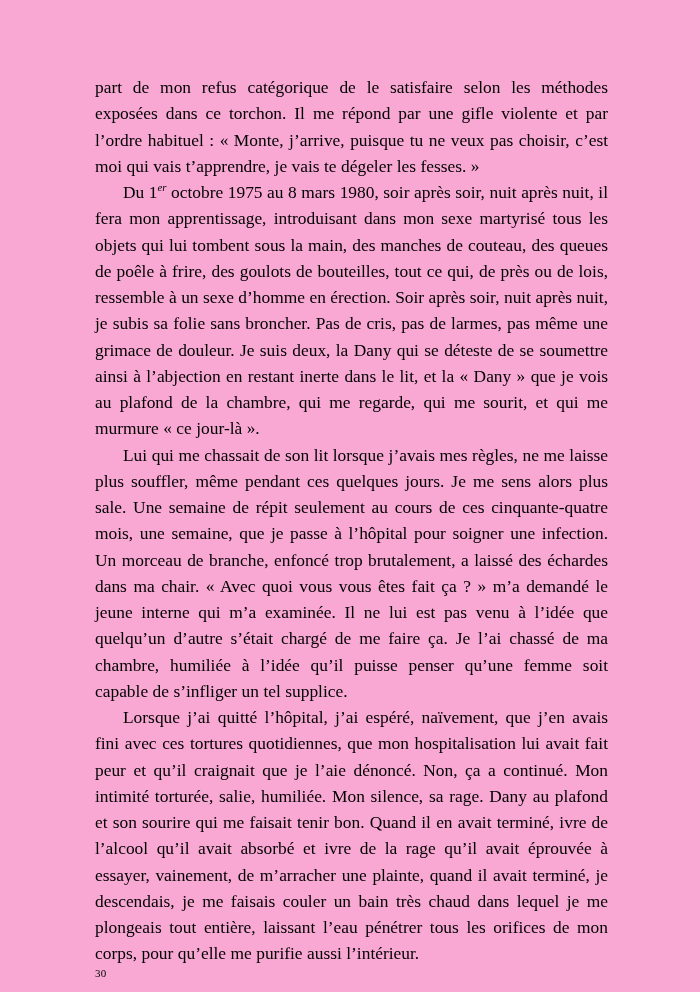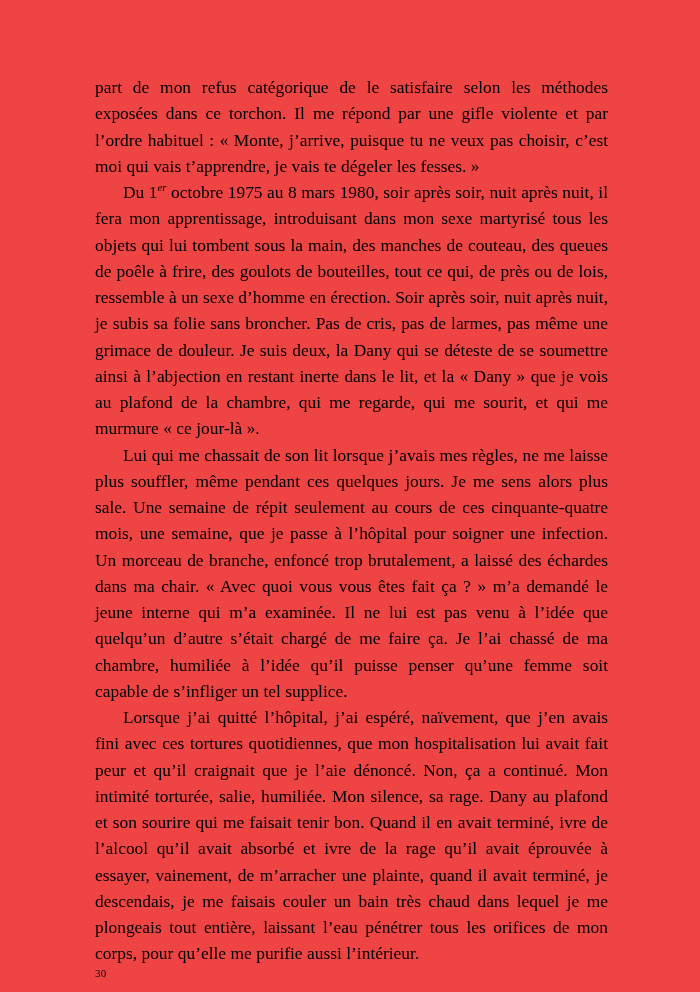--- a/index.html
+++ b/index.html
@@ -15,21 +15,21 @@
     color: #000000;
     overflow: hidden;
   }
 
   #page {
     position: absolute;
     left: 0;
     top: 0;
     width: 700px;
     height: 992px;
-    background: #ef4444;
+    background: #f9a8d4;
   }
 
   #text-block {
     position: absolute;
     left: 95px;
     top: 74px;
     width: 513px;
   }
 
   .para {

